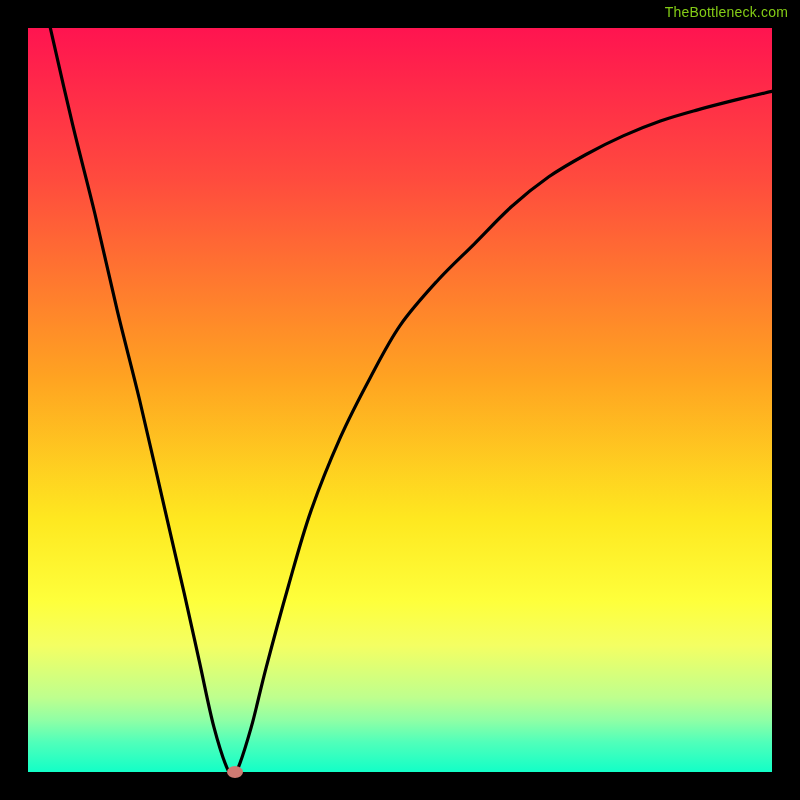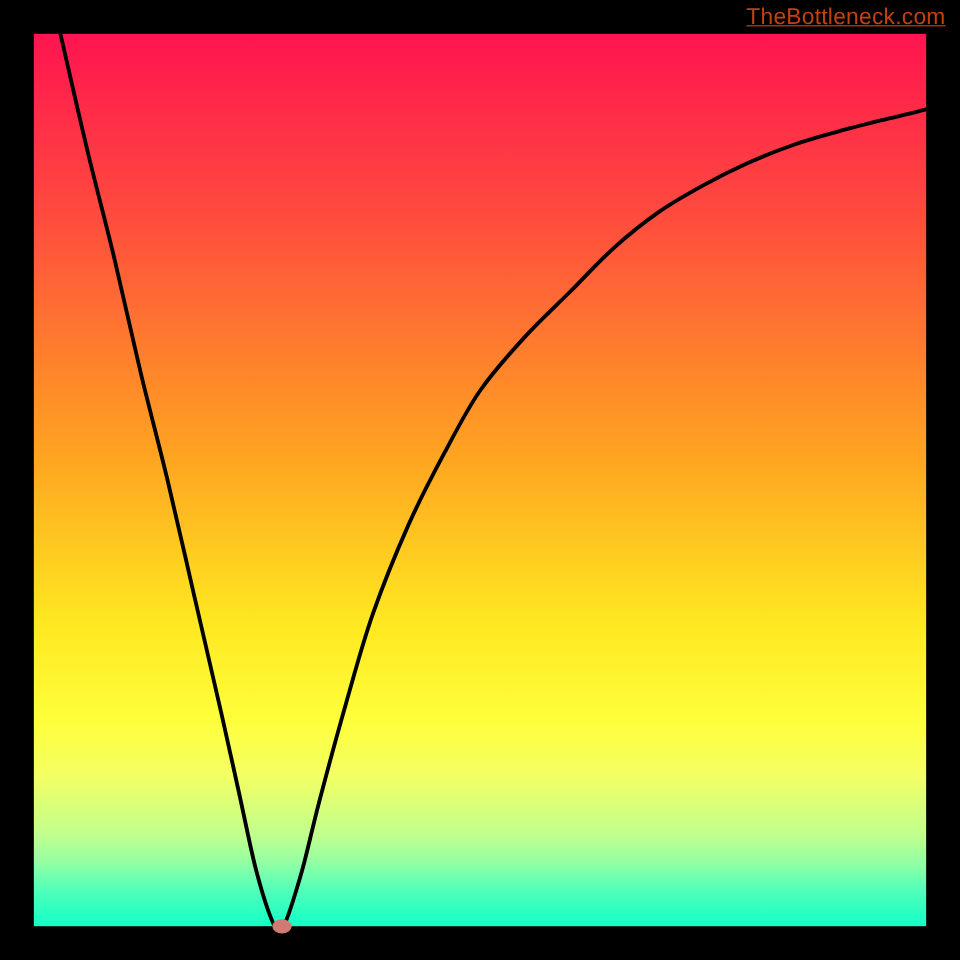--- a/index.html
+++ b/index.html
@@ -23,26 +23,25 @@
     position: absolute;
     left: 0;
     top: 0;
     width: 744px;
     height: 744px;
   }
   .watermark {
     position: absolute;
     top: 4px;
     right: 12px;
-    color: #c2410c;
-    font-size: 19px;
+    color: #84cc16;
+    font-size: 14px;
     font-weight: 500;
     letter-spacing: 0.2px;
     font-family: Arial, sans-serif;
-    text-decoration: underline;
   }
   .marker {
     position: absolute;
     width: 16px;
     height: 12px;
     border-radius: 50%;
     transform: translate(-50%, -50%);
   }
 </style>
 </head>

